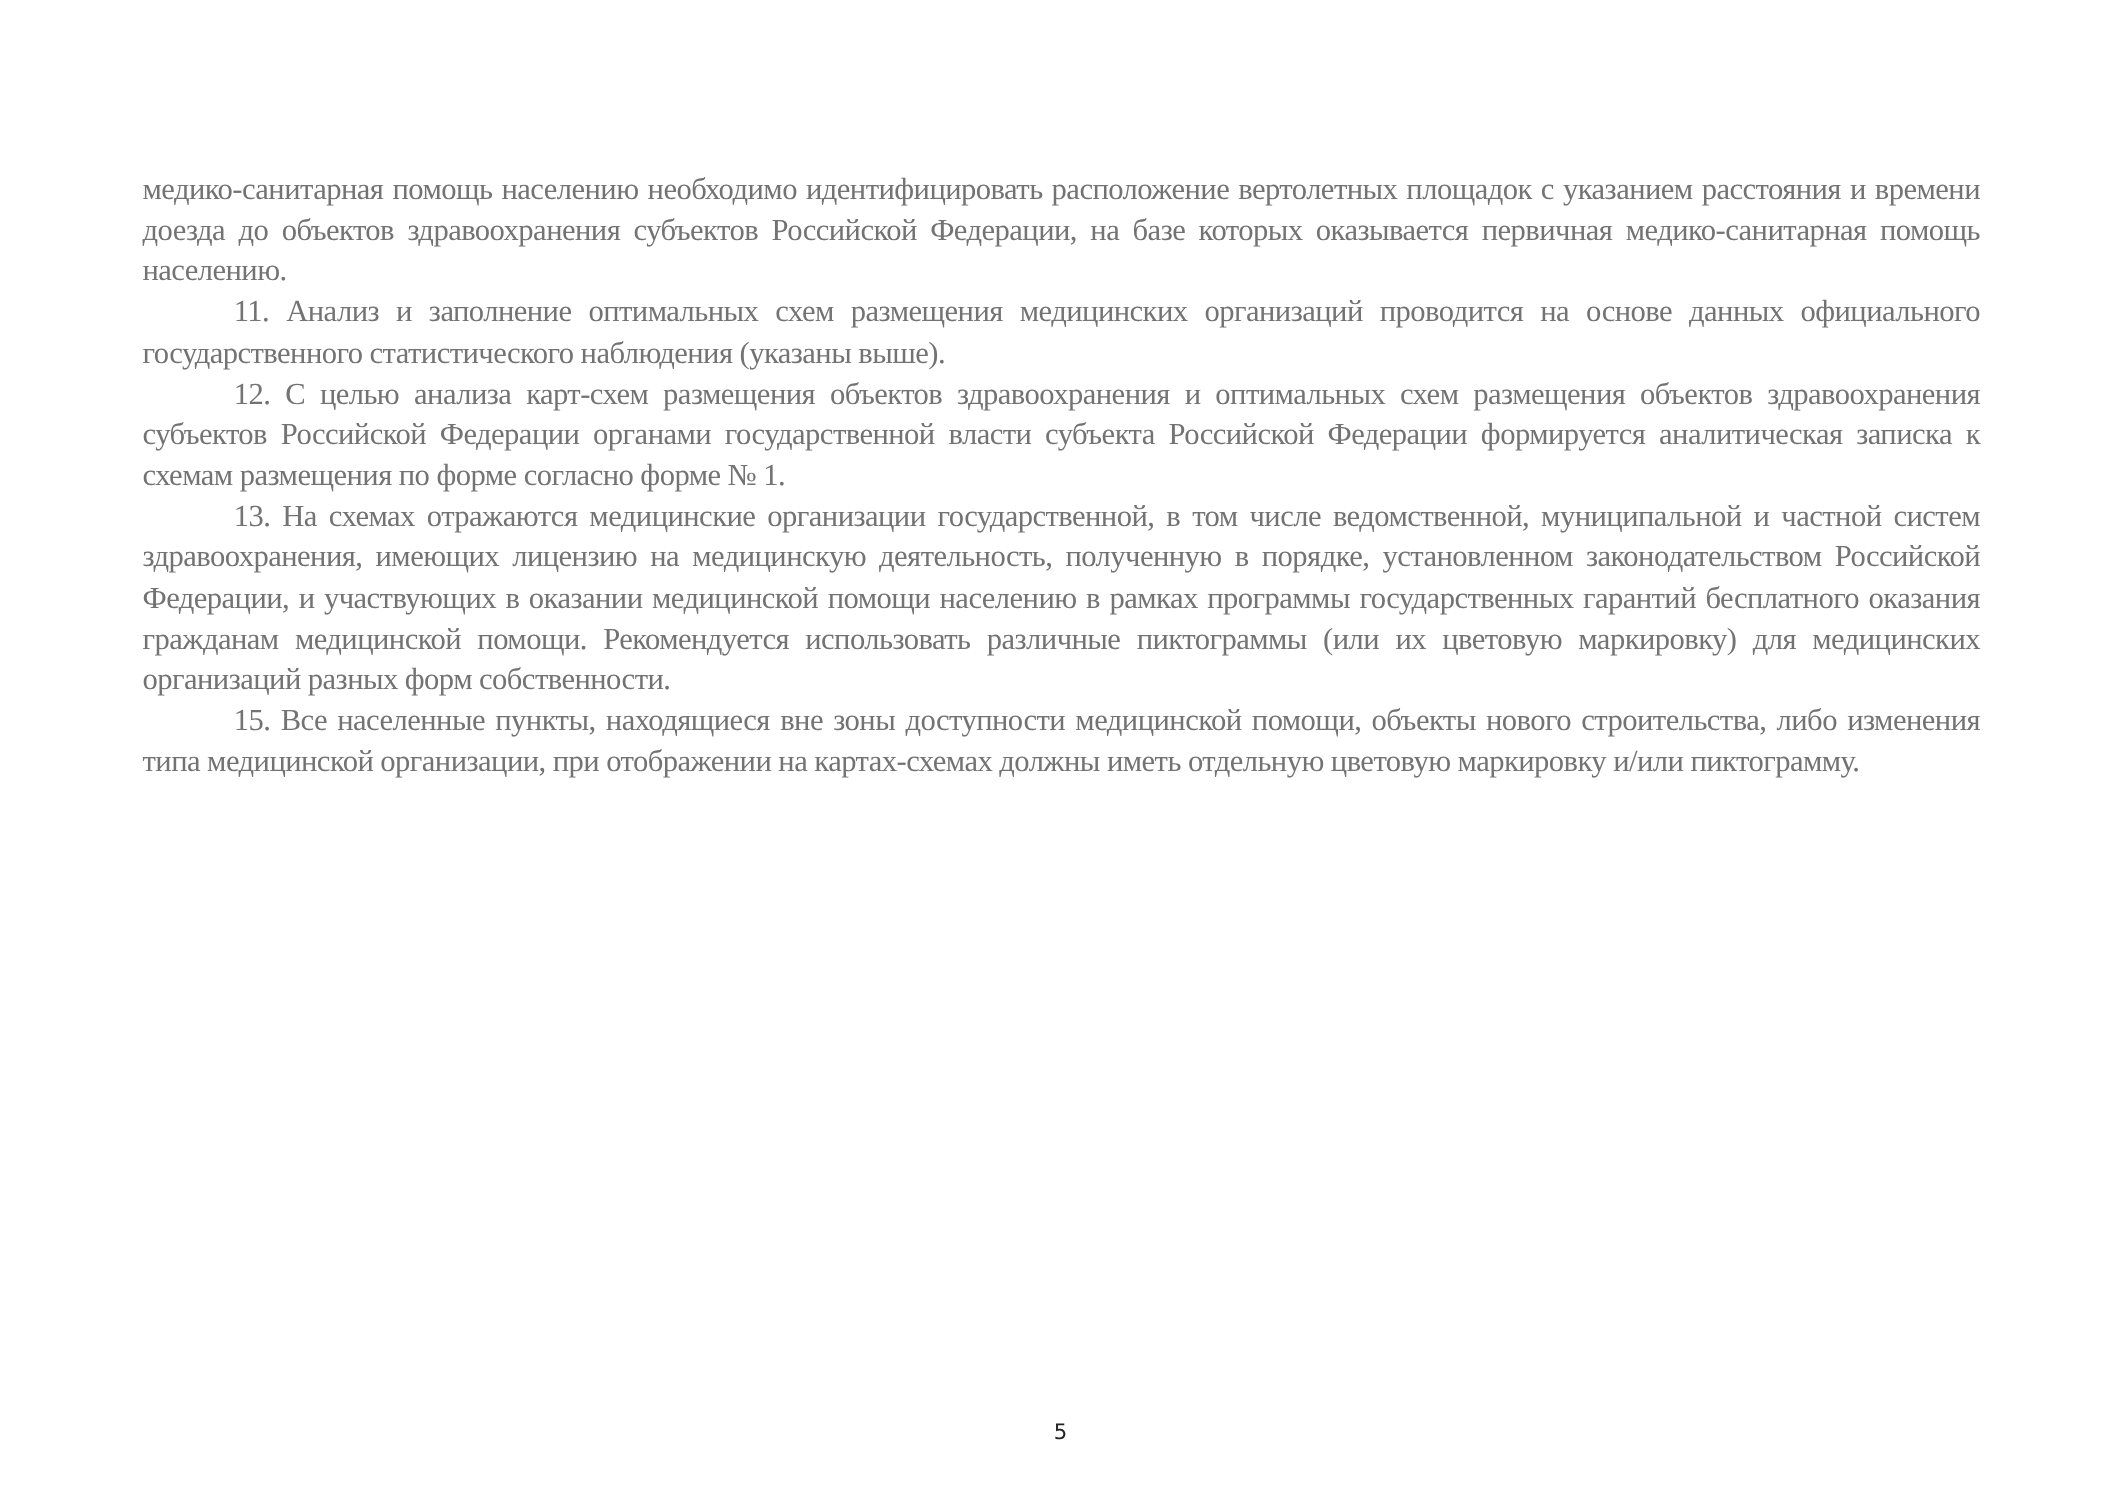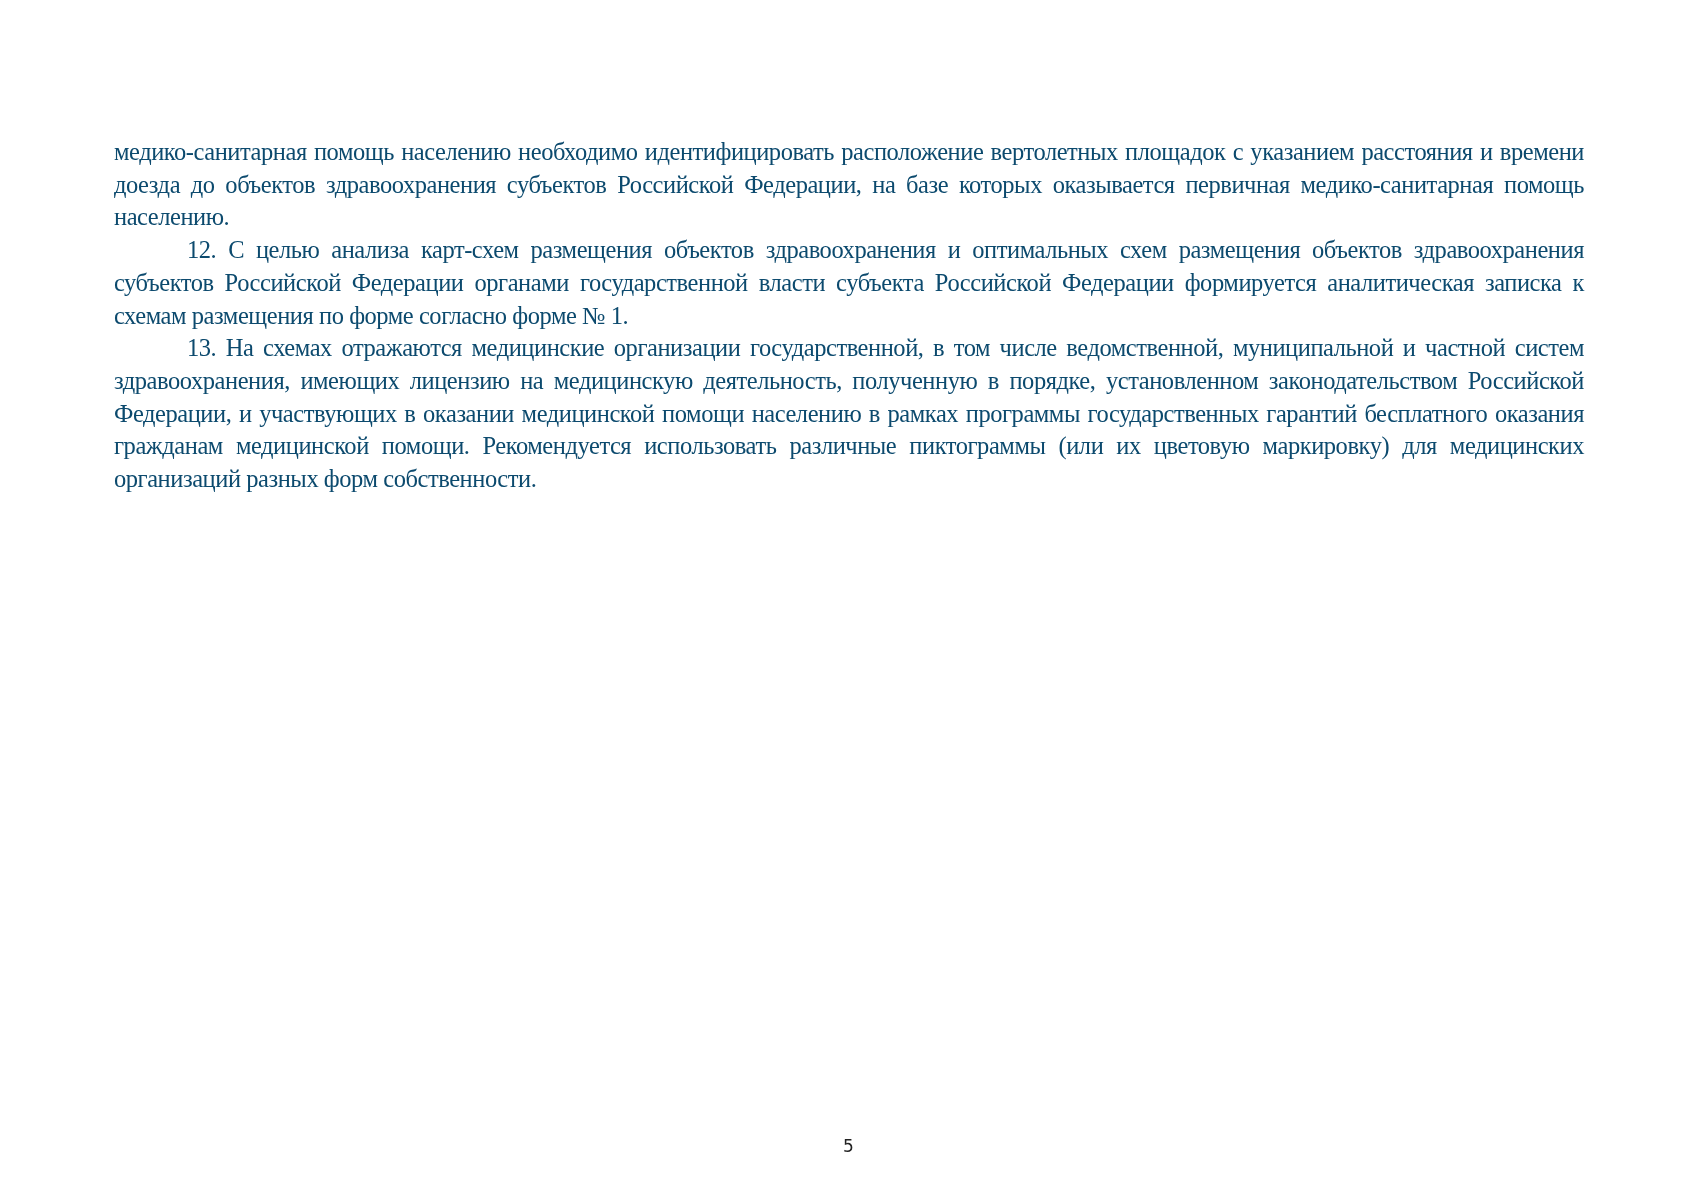--- a/index.html
+++ b/index.html
@@ -21,21 +21,21 @@
       background: #ffffff;
     }
     .text-block {
       position: absolute;
       left: 114px;
       top: 136px;
       width: 1470px;
       font-family: "Liberation Serif", "DejaVu Serif", serif;
       font-size: 24.5px;
       line-height: 32.7px;
-      color: #0c4a6e;
+      color: #737373;
       letter-spacing: -0.45px;
     }
     .para {
       margin: 0;
       text-align: justify;
       text-align-last: left;
     }
     .para.indent {
       text-indent: 73px;
     }
@@ -50,18 +50,20 @@
       color: #222222;
       padding-left: -4px;
     }
   </style>
 </head>
 <body>
 
 <div class="page">
   <div class="text-block">
     <p class="para">медико-санитарная помощь населению необходимо идентифицировать расположение вертолетных площадок с указанием расстояния и времени доезда до объектов здравоохранения субъектов Российской Федерации, на базе которых оказывается первичная медико-санитарная помощь населению.</p>
+    <p class="para indent">11. Анализ и заполнение оптимальных схем размещения медицинских организаций проводится на основе данных официального государственного статистического наблюдения (указаны выше).</p>
     <p class="para indent">12. С целью анализа карт-схем размещения объектов здравоохранения и оптимальных схем размещения объектов здравоохранения субъектов Российской Федерации органами государственной власти субъекта Российской Федерации формируется аналитическая записка к схемам размещения по форме согласно форме № 1.</p>
     <p class="para indent">13. На схемах отражаются медицинские организации государственной, в том числе ведомственной, муниципальной и частной систем здравоохранения, имеющих лицензию на медицинскую деятельность, полученную в порядке, установленном законодательством Российской Федерации, и участвующих в оказании медицинской помощи населению в рамках программы государственных гарантий бесплатного оказания гражданам медицинской помощи. Рекомендуется использовать различные пиктограммы (или их цветовую маркировку) для медицинских организаций разных форм собственности.</p>
+    <p class="para indent">15. Все населенные пункты, находящиеся вне зоны доступности медицинской помощи, объекты нового строительства, либо изменения типа медицинской организации, при отображении на картах-схемах должны иметь отдельную цветовую маркировку и/или пиктограмму.</p>
   </div>
 
   <div class="page-number">5</div>
 </div>
 
 </body></html>

